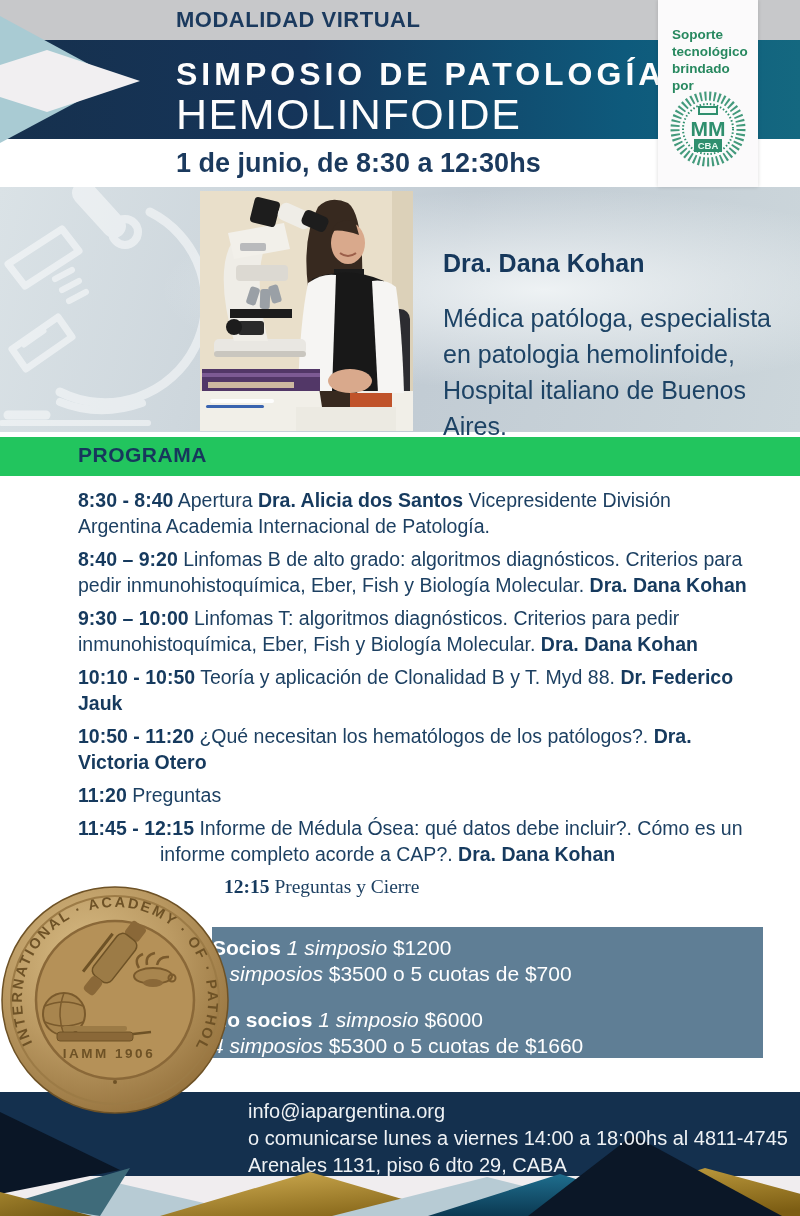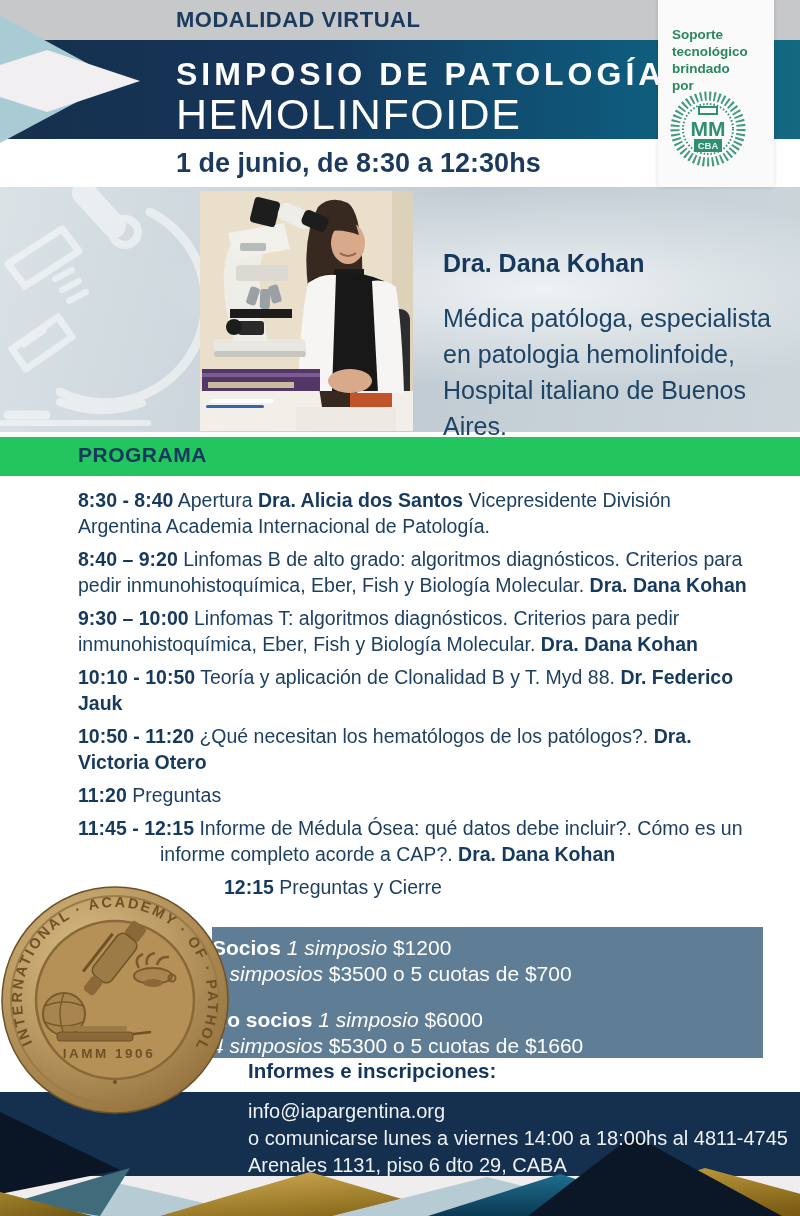--- a/index.html
+++ b/index.html
@@ -17,41 +17,41 @@
   .title2{position:absolute;left:176px;top:90px;font-size:43px;font-weight:400;color:#fdfdfd;letter-spacing:1.5px;z-index:2;}
   .band-white{position:absolute;left:0;top:139px;width:800px;height:48px;background:#ffffff;z-index:1;}
   .date-line{position:absolute;left:176px;top:148px;font-size:27px;font-weight:bold;color:#1b3a5e;z-index:2;}
   
   .chevrons{position:absolute;left:0;top:0;width:180px;height:190px;z-index:3;pointer-events:none;}
   .chev-blue{position:absolute;left:0;top:0;width:180px;height:190px;
     background:#a9cbd3;clip-path:polygon(0px 16px,0px 143px,118px 80px);}
   .chev-white{position:absolute;left:0;top:0;width:180px;height:190px;
     background:#f1eff1;clip-path:polygon(0px 65px,47px 50px,140px 81px,47px 112px,0px 97px);}
   
-  .sponsor{position:absolute;left:658px;top:0;width:116px;height:187px;background:#fbfafb;z-index:4;
+  .sponsor{position:absolute;left:658px;top:0;width:100px;height:187px;background:#fbfafb;z-index:4;
     box-shadow:0 0 4px rgba(0,0,0,.15);}
   .sponsor-label{position:absolute;left:14px;top:26px;width:78px;font-size:13.5px;line-height:17px;font-weight:bold;color:#27885f;}
   .sponsor-logo{position:absolute;left:9px;top:88px;}
   
   .photo-band{position:absolute;left:0;top:187px;width:800px;height:245px;z-index:1;
     background:radial-gradient(ellipse at 68% 42%,#eef2f4 0%,rgba(238,242,244,0) 50%),
                linear-gradient(105deg,#dae2e6 0%,#c2ccd4 55%,#ccd6db 100%);}
   .micro-art{position:absolute;left:0;top:0;opacity:.5;}
   .photo{position:absolute;left:200px;top:4px;width:213px;height:240px;}
   .speaker-name{position:absolute;left:443px;top:62px;font-size:25px;font-weight:bold;color:#16385c;}
   .speaker-bio{position:absolute;left:443px;top:100px;font-size:25px;line-height:36px;color:#1d4365;margin-top:13px;}
   
   .band-program{position:absolute;left:0;top:437px;width:800px;height:39px;background:#22c55e;z-index:1;}
   .program-title{position:absolute;left:78px;top:6px;font-size:21px;font-weight:bold;color:#17375c;letter-spacing:.5px;}
   .program{position:absolute;left:78px;top:487px;width:685px;z-index:2;
     font-size:19.5px;line-height:26px;color:#1d4062;}
   .pitem{margin:0 8px 7px 0;}
   .pitem b{color:#163a5e;}
   .pitem-indent{margin-left:82px;text-indent:-82px;width:596px;}
-  .pitem-pushed{padding-left:146px;}
+  .pitem-pushed{padding-left:146px;font-family:Liberation Serif, serif;}
   
   .pricing{position:absolute;left:212px;top:927px;width:551px;height:131px;background:#5f7e95;z-index:2;
     box-sizing:border-box;padding:8px 22px 0 0;color:#ffffff;font-size:21px;line-height:25.5px;}
   .pricing .gap{height:21px;}
   
   .informes{position:absolute;left:248px;top:1059px;font-size:20.5px;font-weight:bold;color:#14355c;z-index:2;}
   .contact-box{position:absolute;left:0;top:1092px;width:800px;height:84px;background:#14304e;z-index:1;}
   .footer-art{position:absolute;left:0;top:1090px;z-index:3;pointer-events:none;}
   .contact-text{position:absolute;left:248px;top:1098px;z-index:5;color:#eef1f4;font-size:20px;line-height:27px;}
   
@@ -170,21 +170,20 @@
   </div>
 
   <div class="pricing">
     <div><b>Socios</b> <i>1 simposio</i> <span>$1200</span></div>
     <div><i>4 simposios</i> <span>$3500 o 5 cuotas de $700</span></div>
     <div class="gap"></div>
     <div><b>No socios</b> <i>1 simposio</i> <span>$6000</span></div>
     <div><i>4 simposios</i> <span>$5300 o 5 cuotas de $1660</span></div>
   </div>
 
-  <div class="informes">Informes e inscripciones:</div>
   <div class="contact-box"></div>
 
   <svg class="footer-art" width="800" height="126" viewBox="0 0 800 126">
     <defs>
       <linearGradient id="goldGrad" x1="0" y1="0" x2="0.6" y2="1">
         <stop offset="0" stop-color="#d3b055"></stop>
           <stop offset="1" stop-color="#8a6a1c"></stop>
       </linearGradient>
       <linearGradient id="goldGrad2" x1="0" y1="0" x2="0.5" y2="1">
         <stop offset="0" stop-color="#c5a243"></stop>

